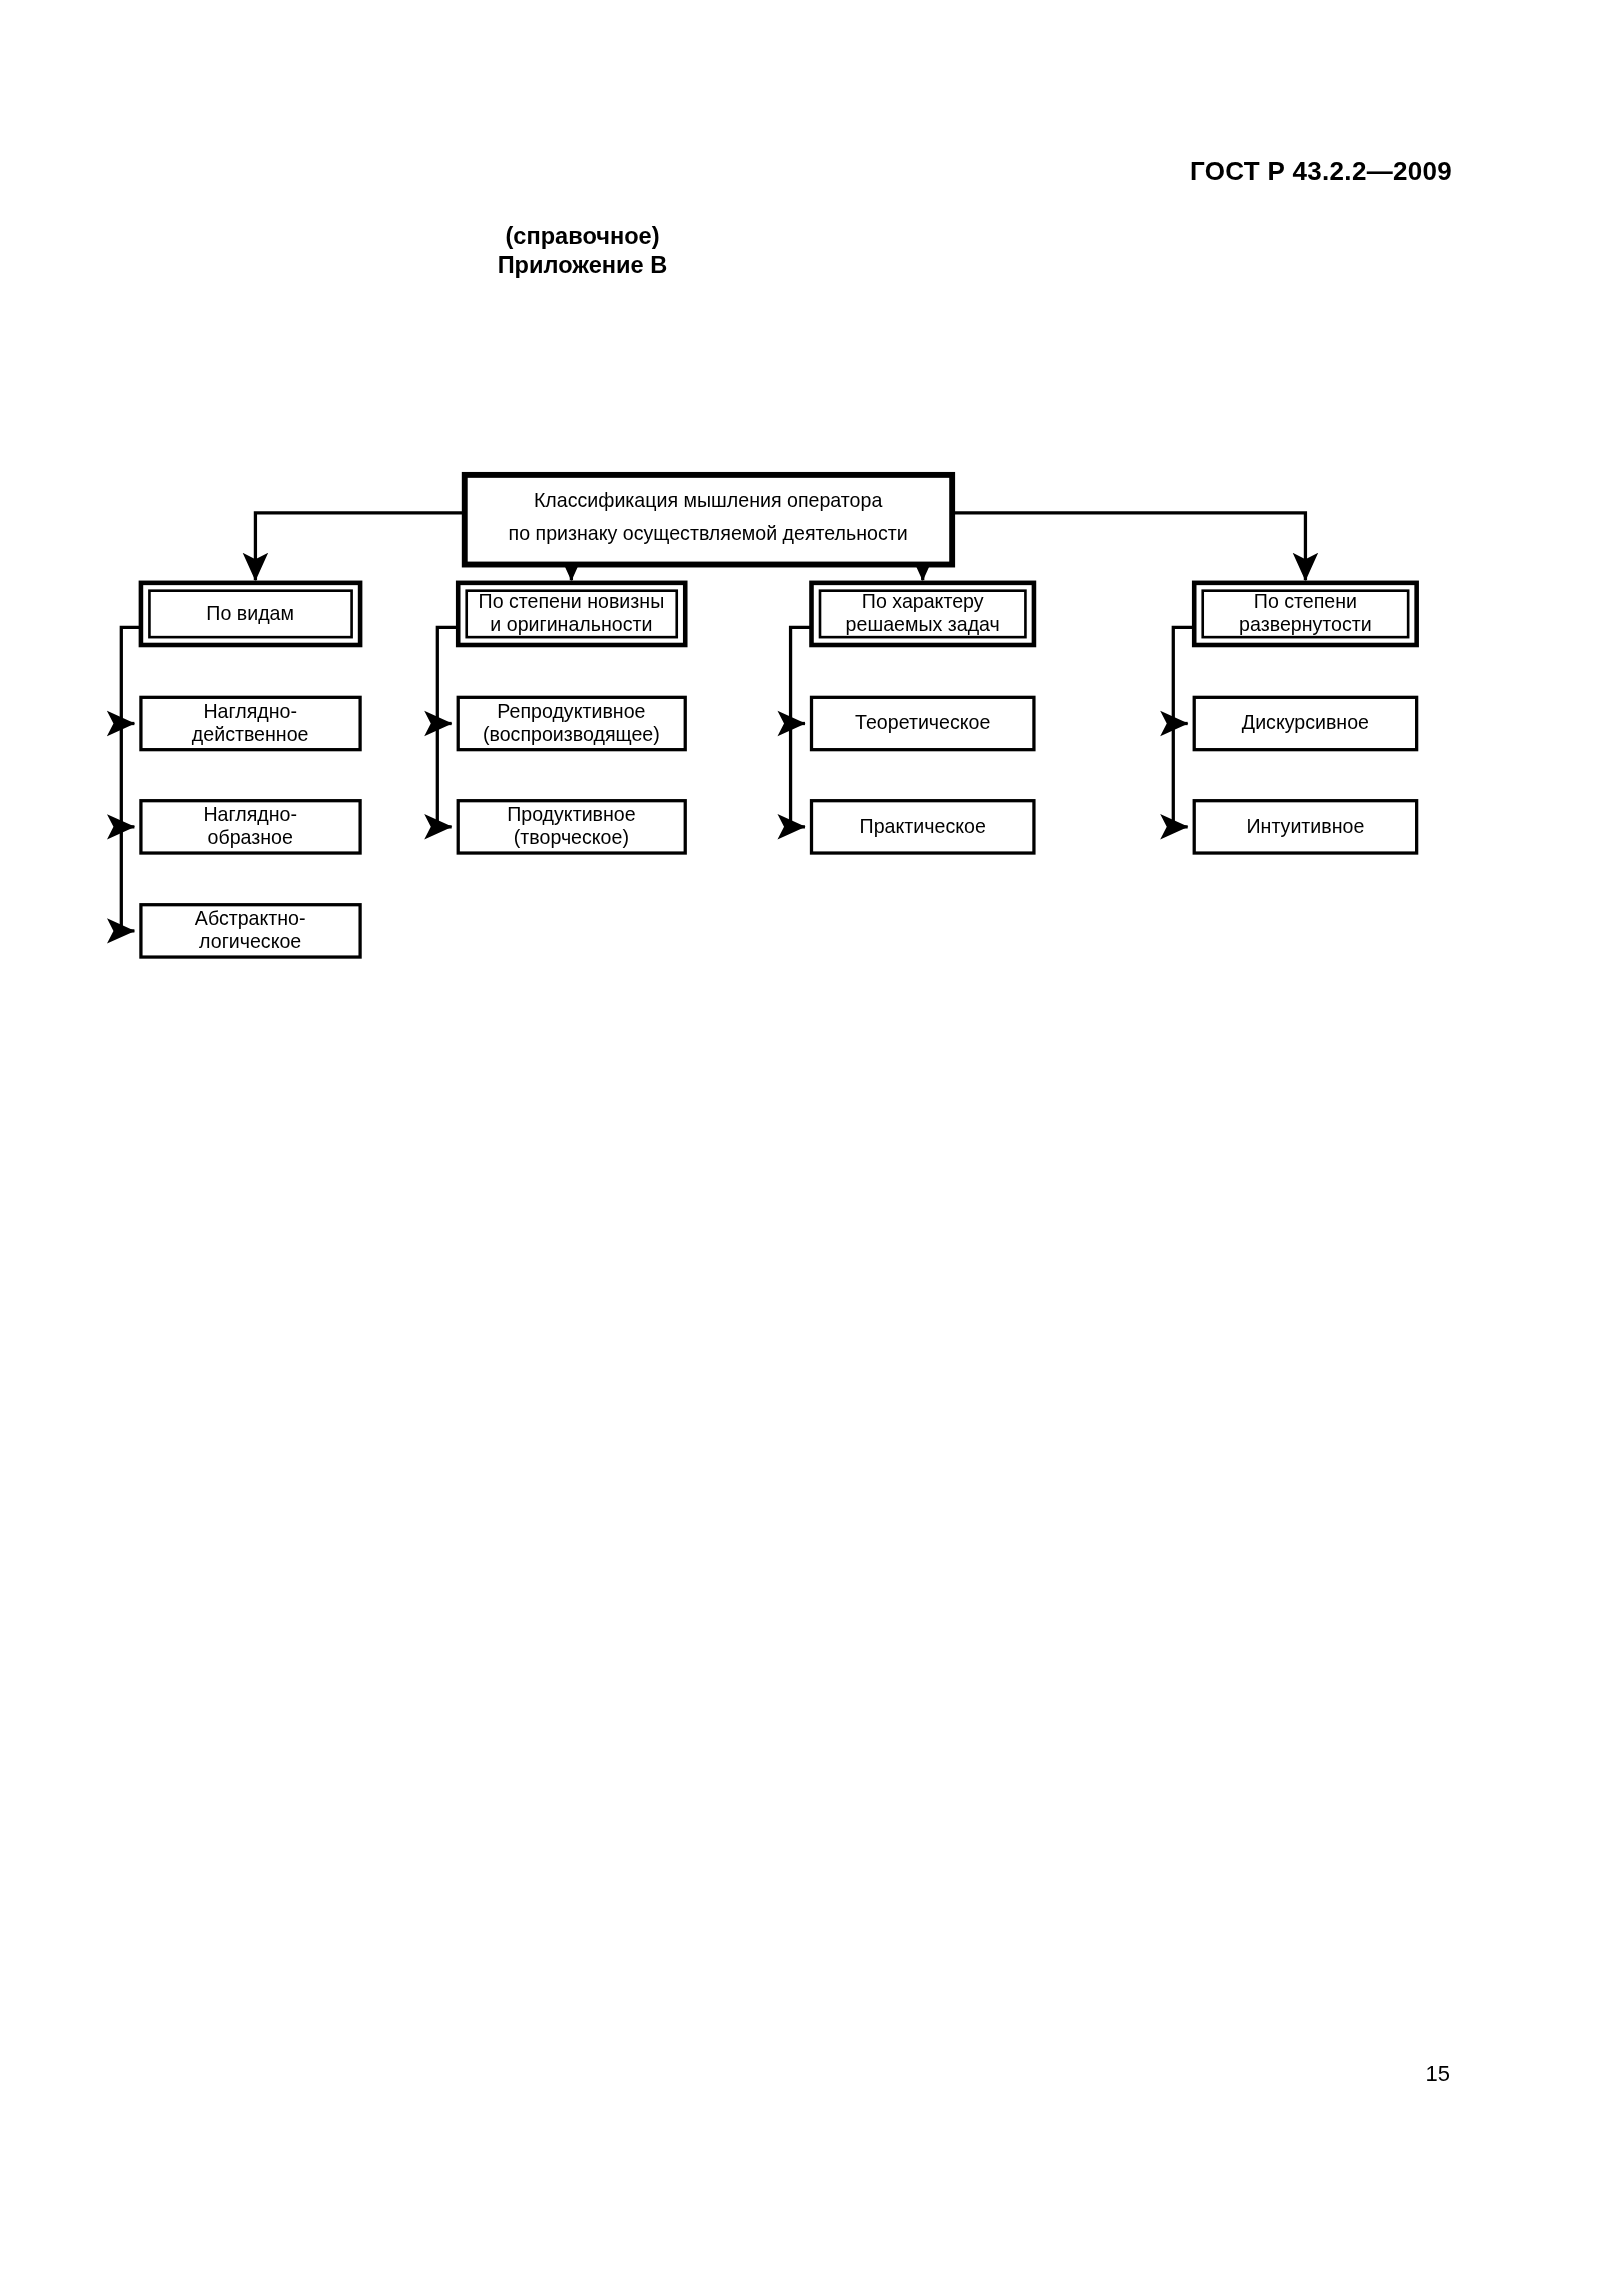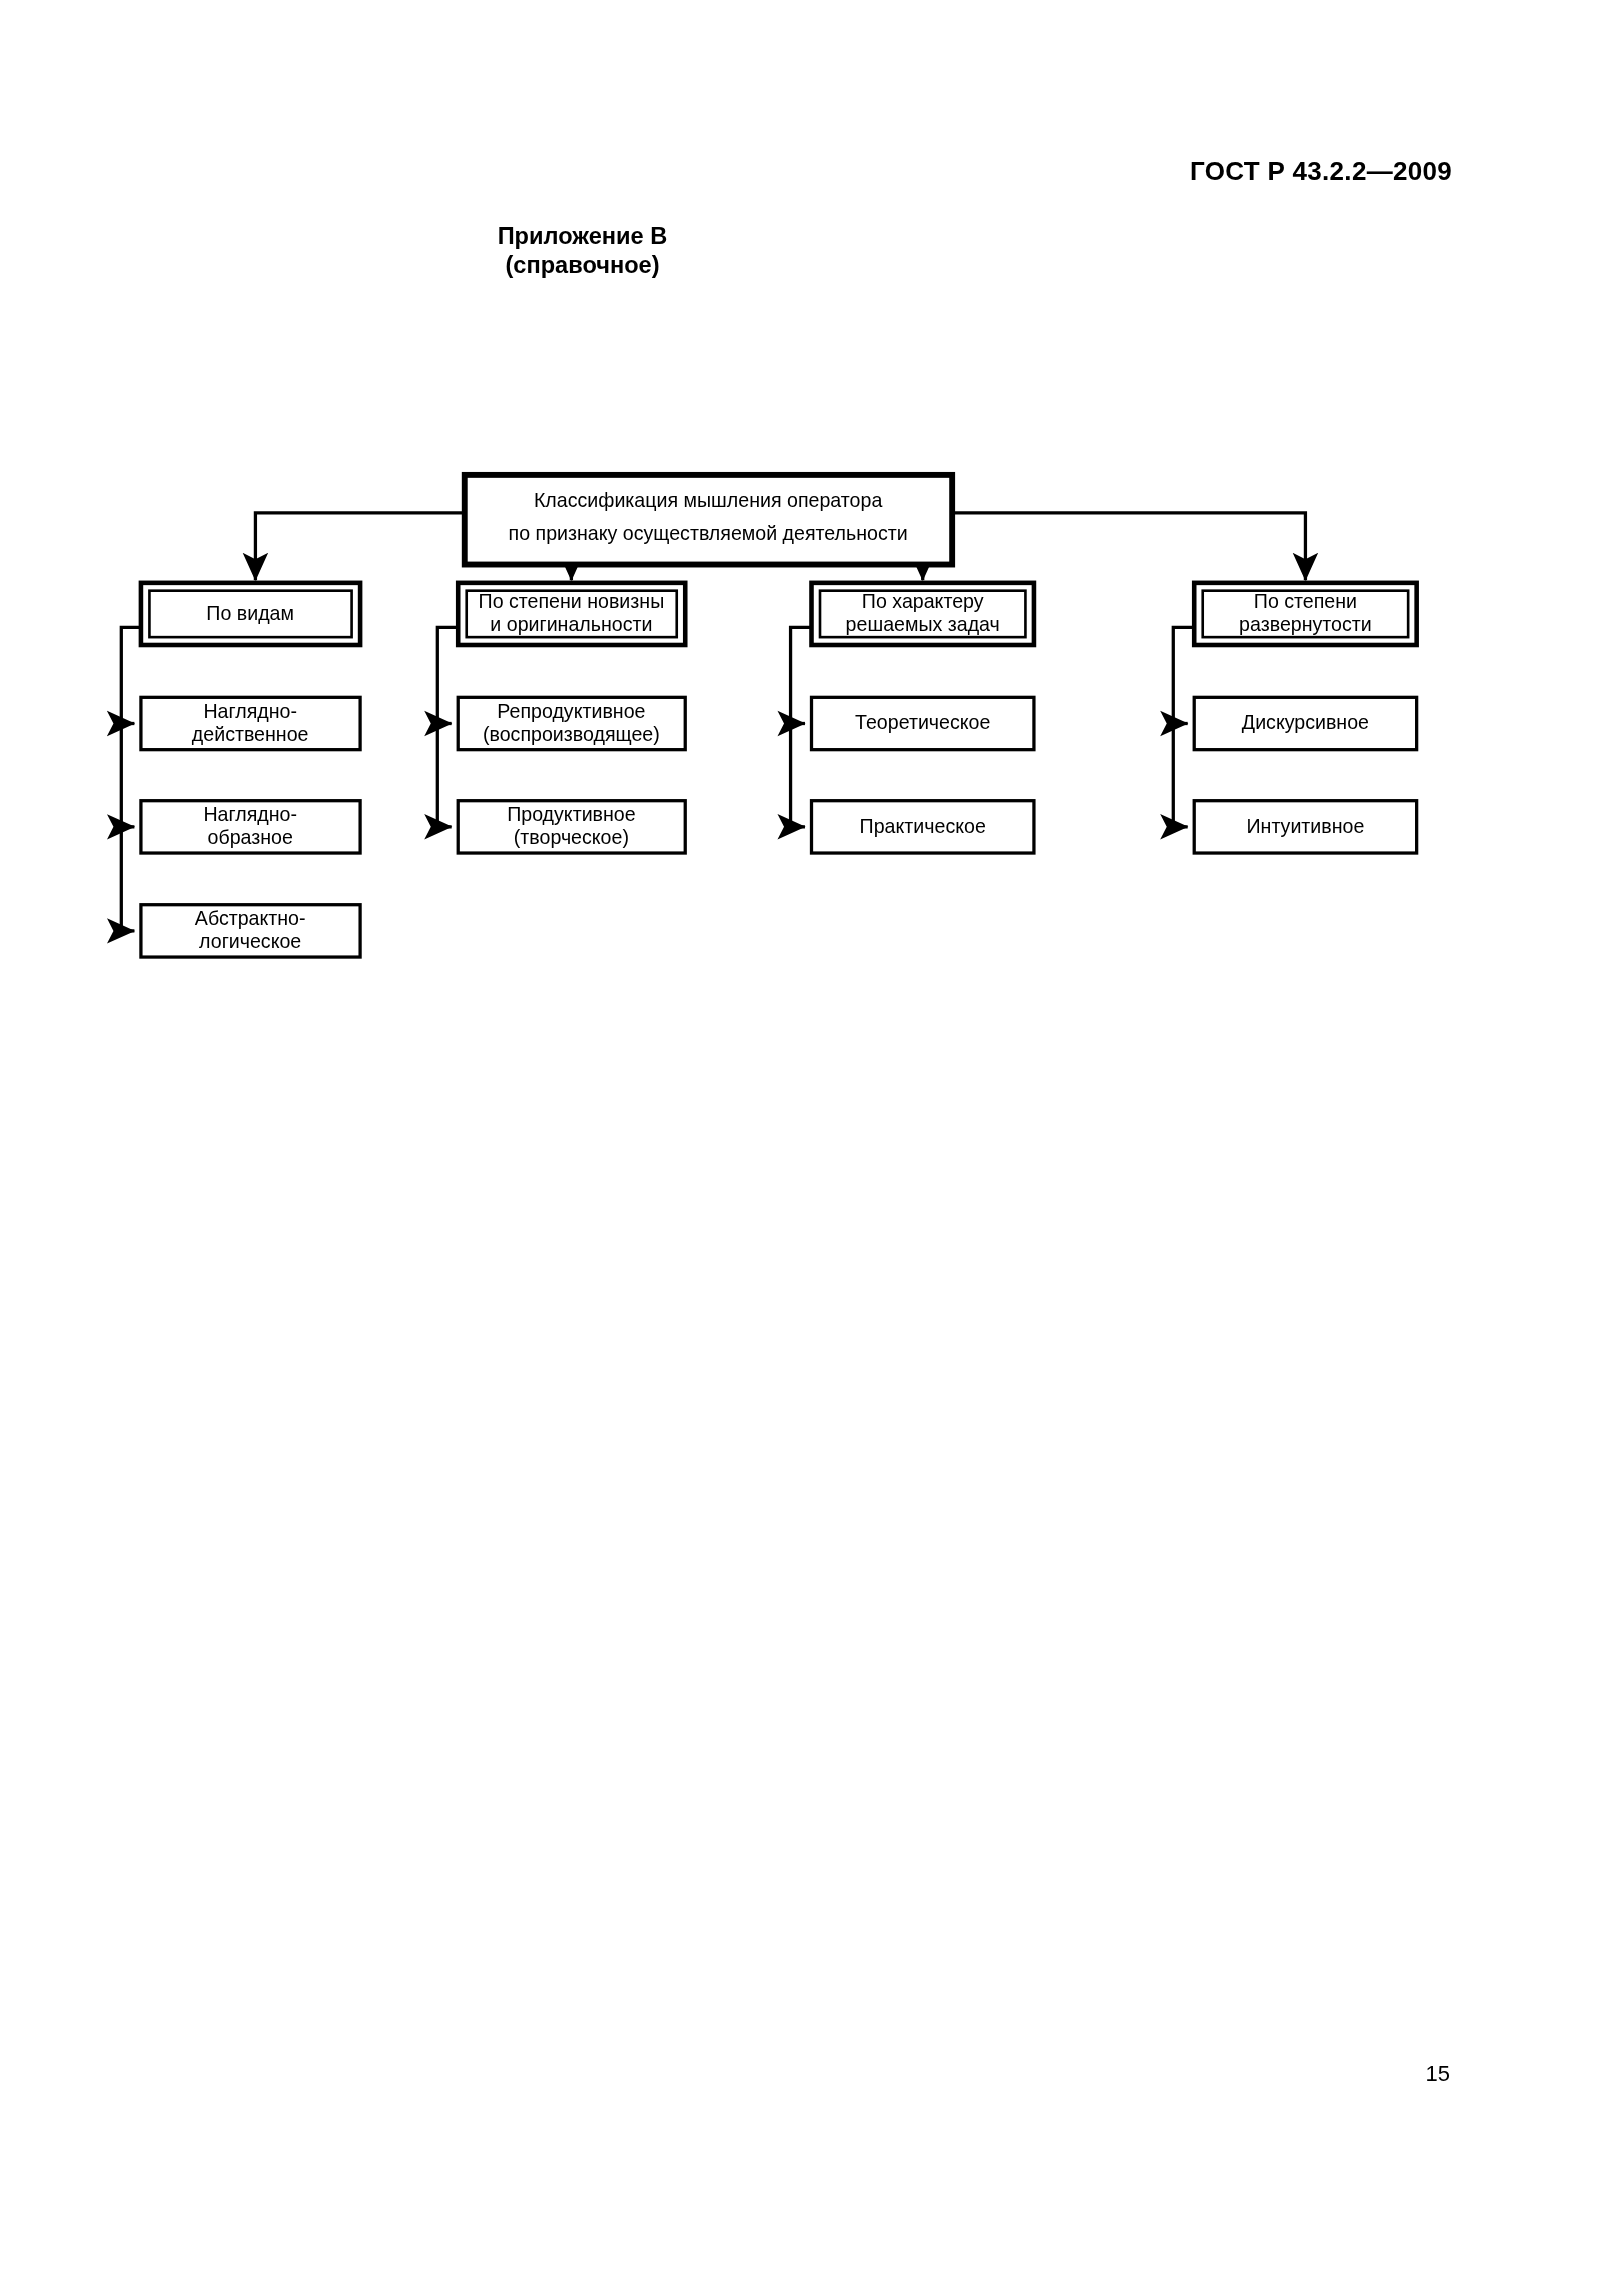--- a/index.html
+++ b/index.html
@@ -88,22 +88,22 @@
   .n-l3   { font-size: 30px; }
 </style>
 </head>
 <body>
 
 <div class="page">
 
   <div class="gost-header">ГОСТ Р 43.2.2—2009</div>
 
   <div class="annex-block">
+    <div>(справочное)</div>
     <div>Приложение В</div>
-    <div>(справочное)</div>
   </div>
 
 
   <div class="figure-wrap">
     <svg width="1623" height="543" viewBox="0 0 2480 830" xmlns="http://www.w3.org/2000/svg">
       <defs>
         <marker id="arrow" markerWidth="9" markerHeight="9" refX="8.4" refY="4.5" orient="auto" markerUnits="strokeWidth">
           <path d="M0,0.6 L8.6,4.5 L0,8.4 L2,4.5 Z" fill="#000000"></path>
         </marker>
       </defs>

